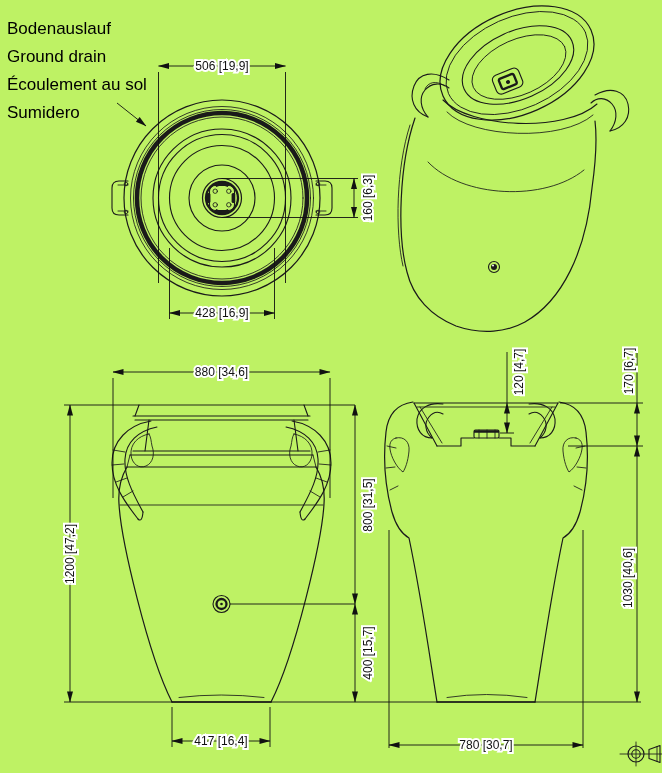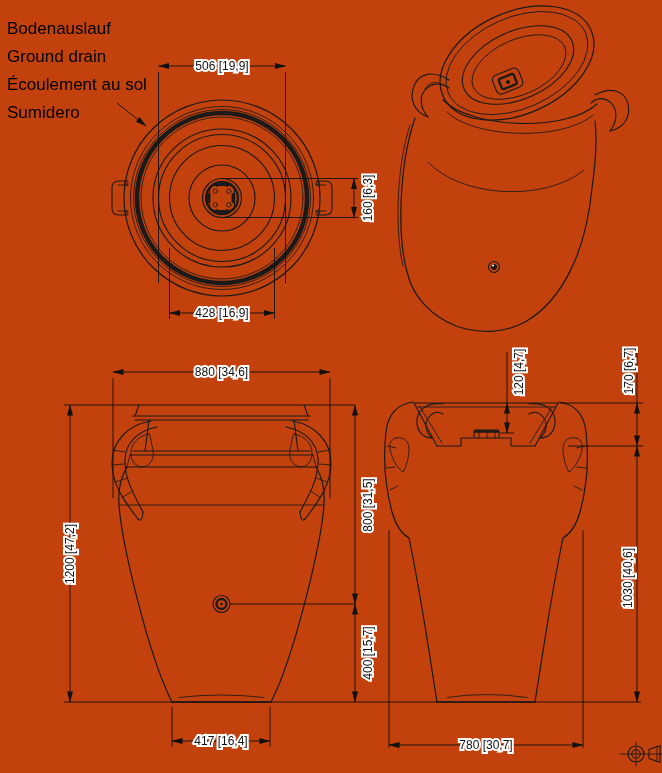--- a/index.html
+++ b/index.html
@@ -1,16 +1,16 @@
 <!DOCTYPE html>
 <html><head>
 <meta charset="utf-8">
 <style>
   html,body{margin:0;padding:0;background:#fff;}
-  #stage{position:relative;width:662px;height:773px;background:#c2410c;overflow:hidden;
+  #stage{position:relative;width:662px;height:773px;background:#bef264;overflow:hidden;
          font-family:"Liberation Sans", sans-serif;}
   svg{display:block;}
   .ln{fill:none;stroke:#1a1a1a;stroke-width:1.1;stroke-linecap:round;stroke-linejoin:round;}
   .thin{stroke-width:0.85;}
   .med{stroke-width:1.4;}
   .band{fill:none;stroke:#1a1a1a;stroke-width:4.5;}
   .dk{fill:none;stroke:#1a1a1a;stroke-width:2.3;}
   .dim{fill:none;stroke:#111;stroke-width:0.9;stroke-linecap:butt;}
   .dimtxt{font:12px "Liberation Sans", sans-serif;fill:#111;stroke:#fff;stroke-width:4px;paint-order:stroke;}
   .label{font:17px "Liberation Sans", sans-serif;fill:#000;}

